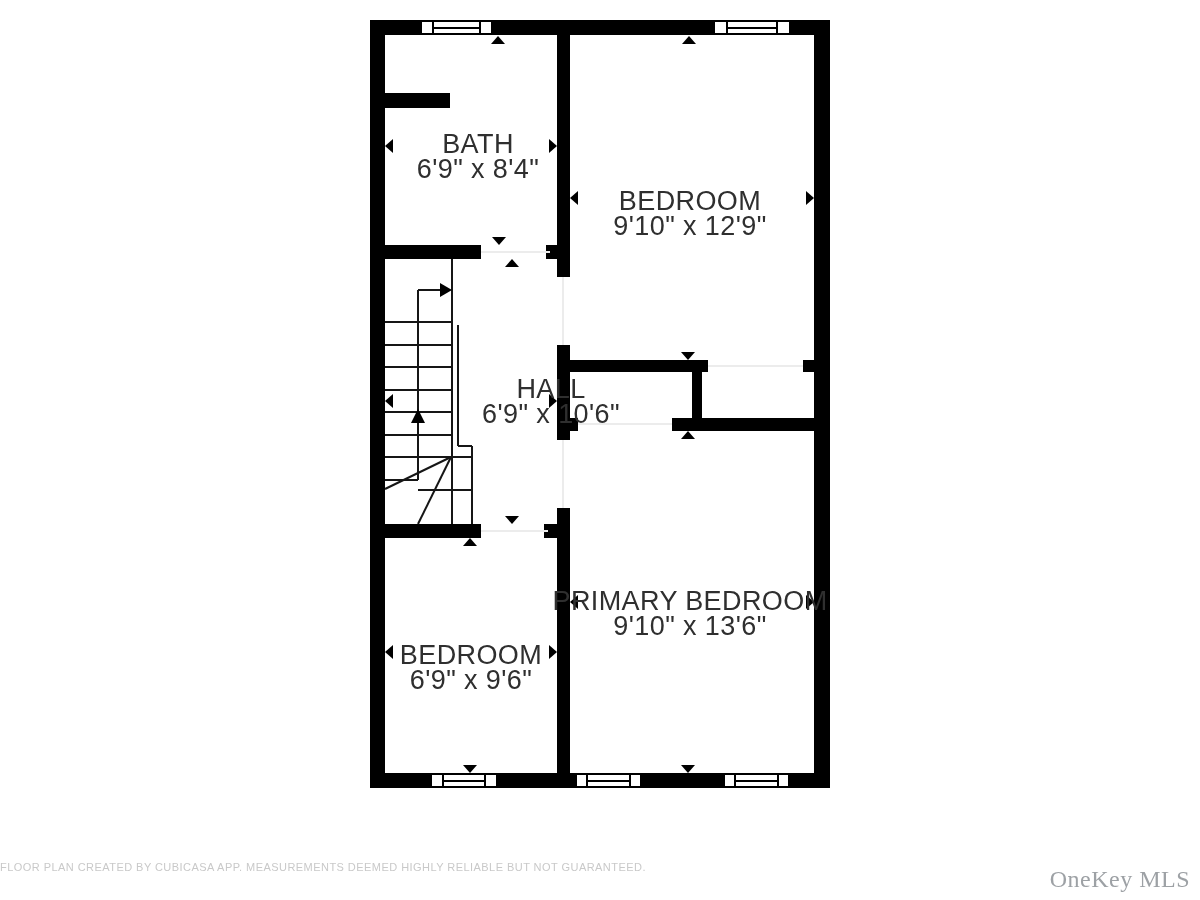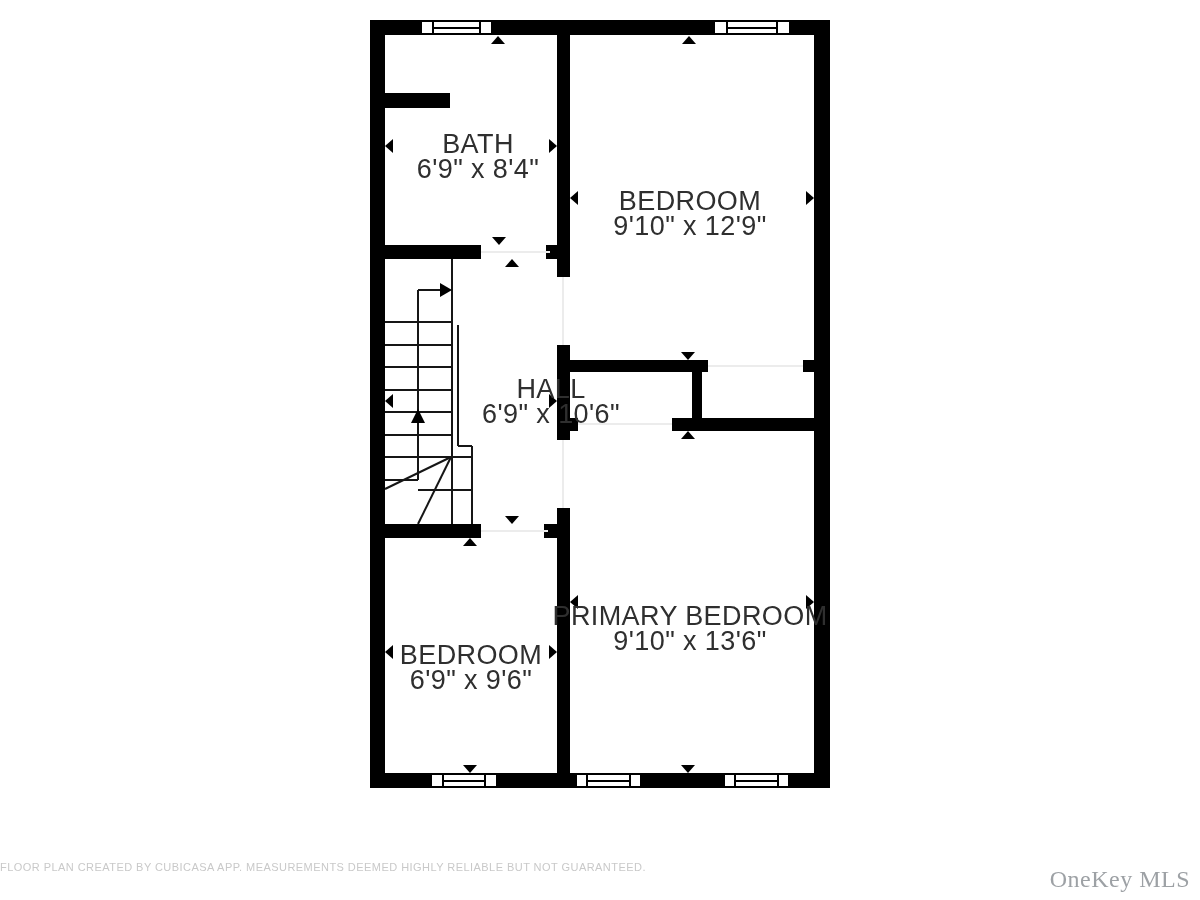--- a/index.html
+++ b/index.html
@@ -147,21 +147,21 @@
     <span class="dims">6'9" x 8'4"</span>
   </div>
   <div class="room-label" style="left:690px;top:189px;">
     <span class="rname">BEDROOM</span>
     <span class="dims">9'10" x 12'9"</span>
   </div>
   <div class="room-label" style="left:503px;top:377px;margin-left:48px;">
     <span class="rname">HALL</span>
     <span class="dims">6'9" x 10'6"</span>
   </div>
-  <div class="room-label" style="left:690px;top:604px;">
+  <div class="room-label" style="left:690px;top:589px;">
     <span class="rname">PRIMARY BEDROOM</span>
     <span class="dims">9'10" x 13'6"</span>
   </div>
   <div class="room-label" style="left:471px;top:643px;">
     <span class="rname">BEDROOM</span>
     <span class="dims">6'9" x 9'6"</span>
   </div>
 
   <div class="disclaimer">FLOOR PLAN CREATED BY CUBICASA APP. MEASUREMENTS DEEMED HIGHLY RELIABLE BUT NOT GUARANTEED.</div>
   <div class="watermark">OneKey MLS</div>

